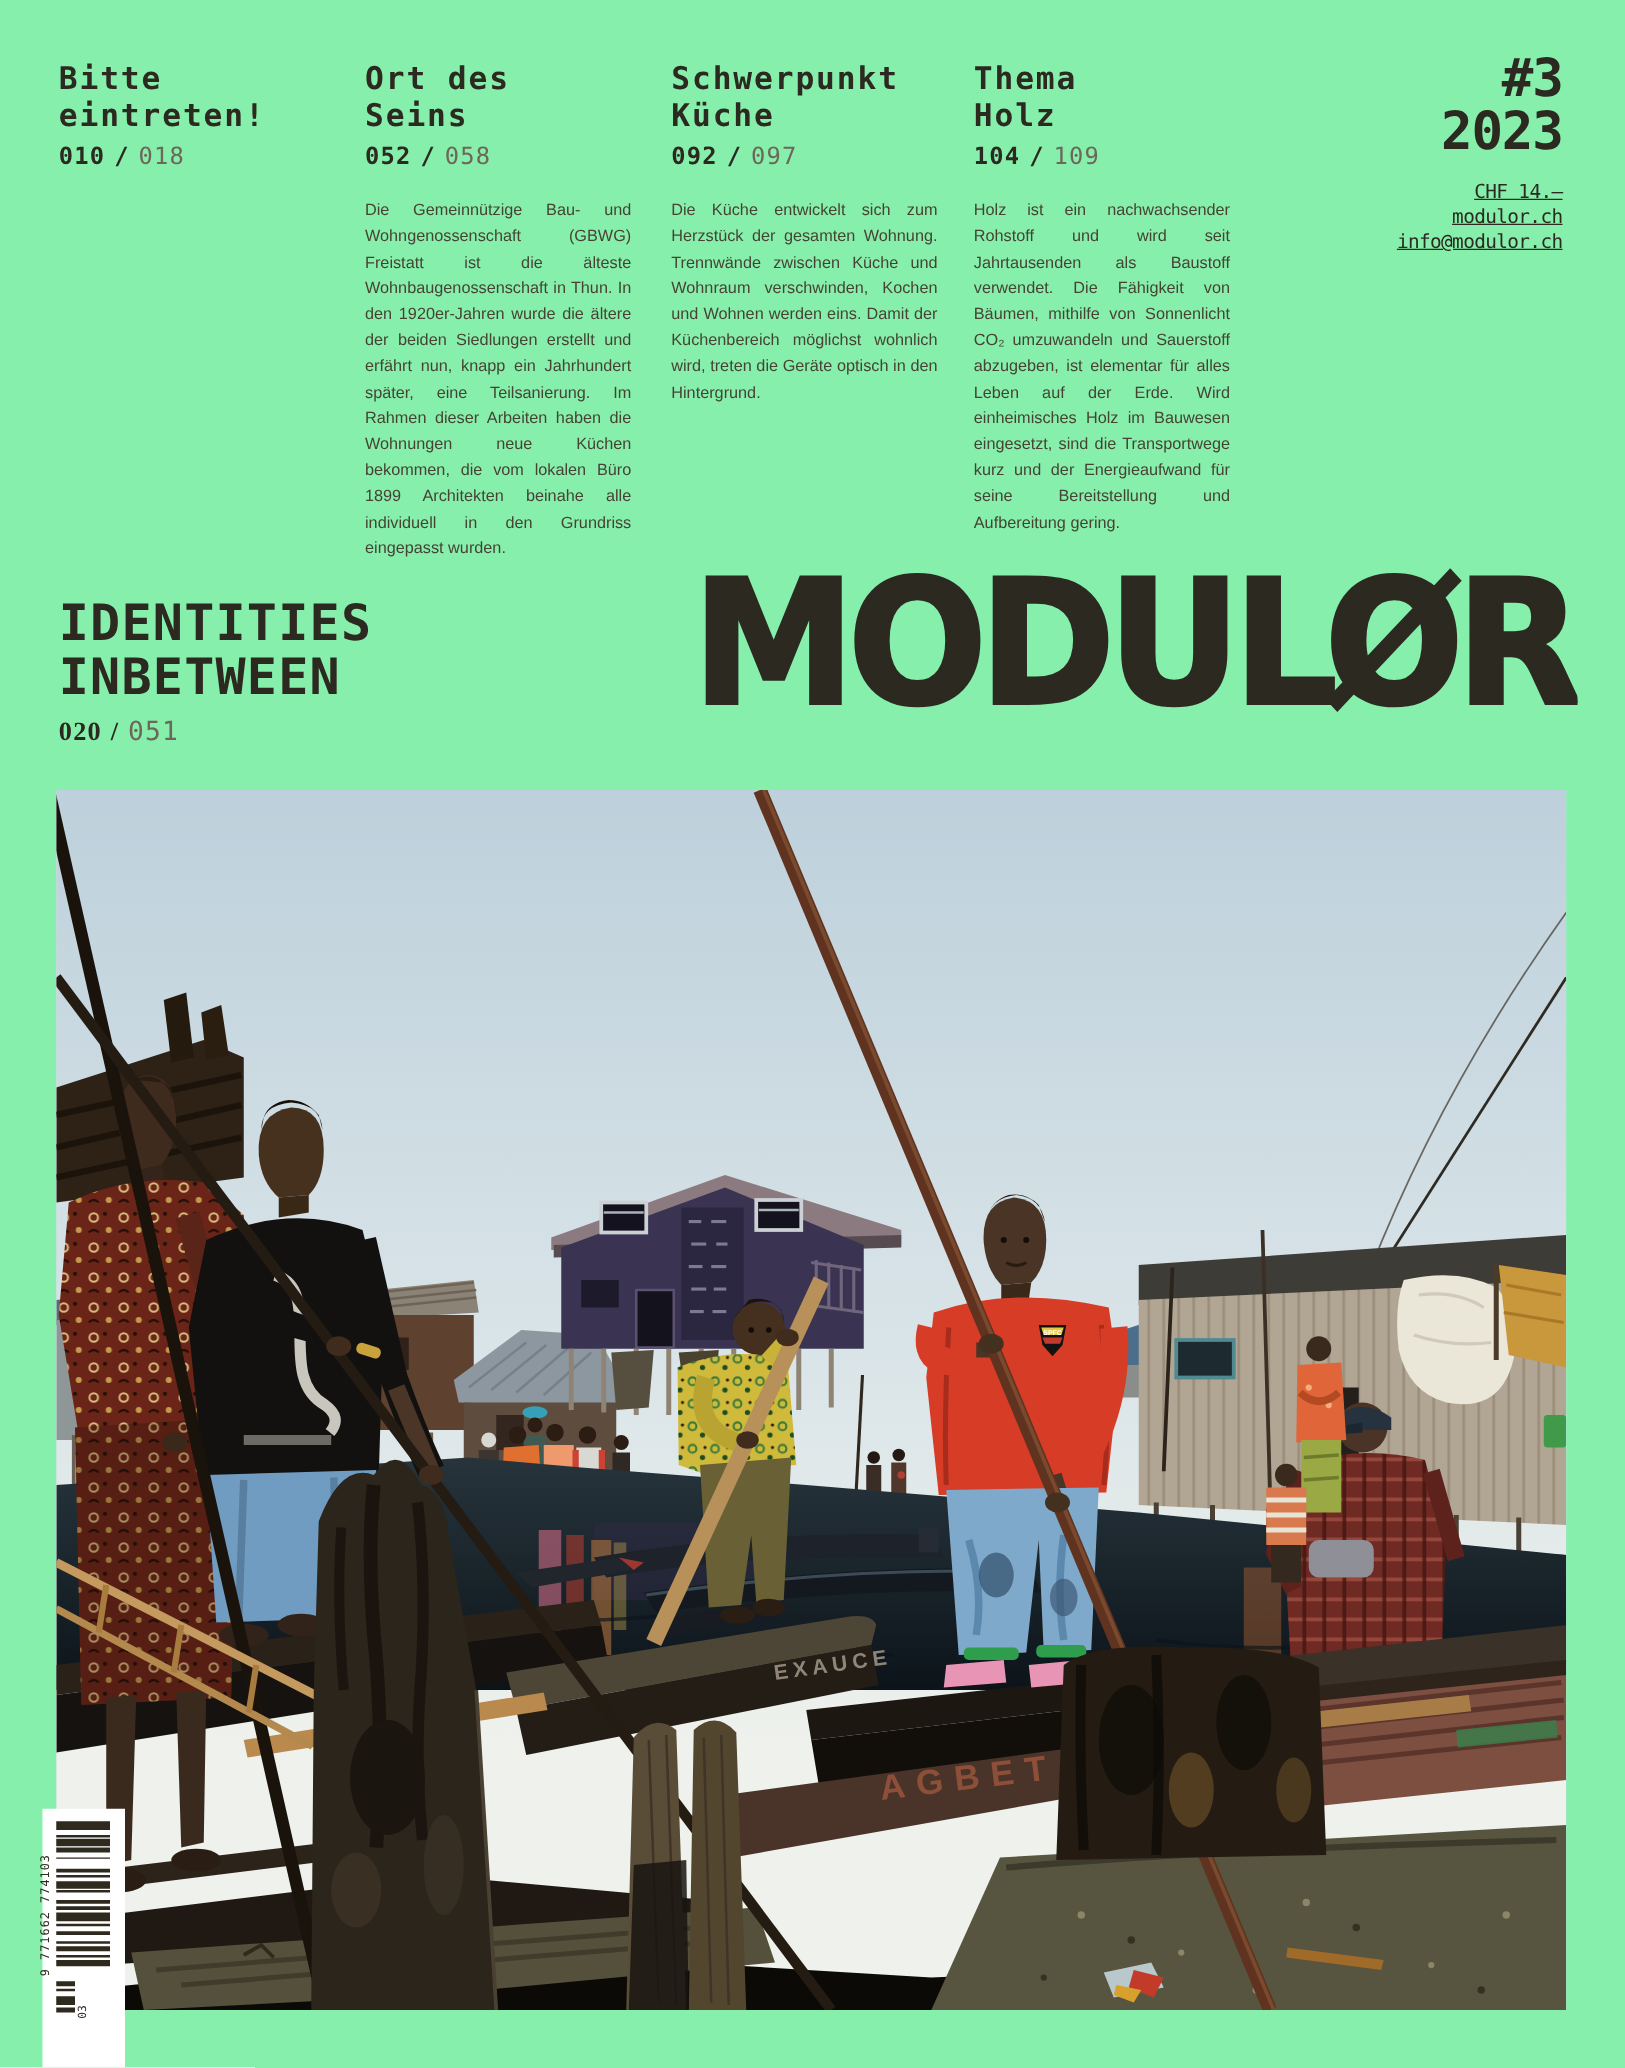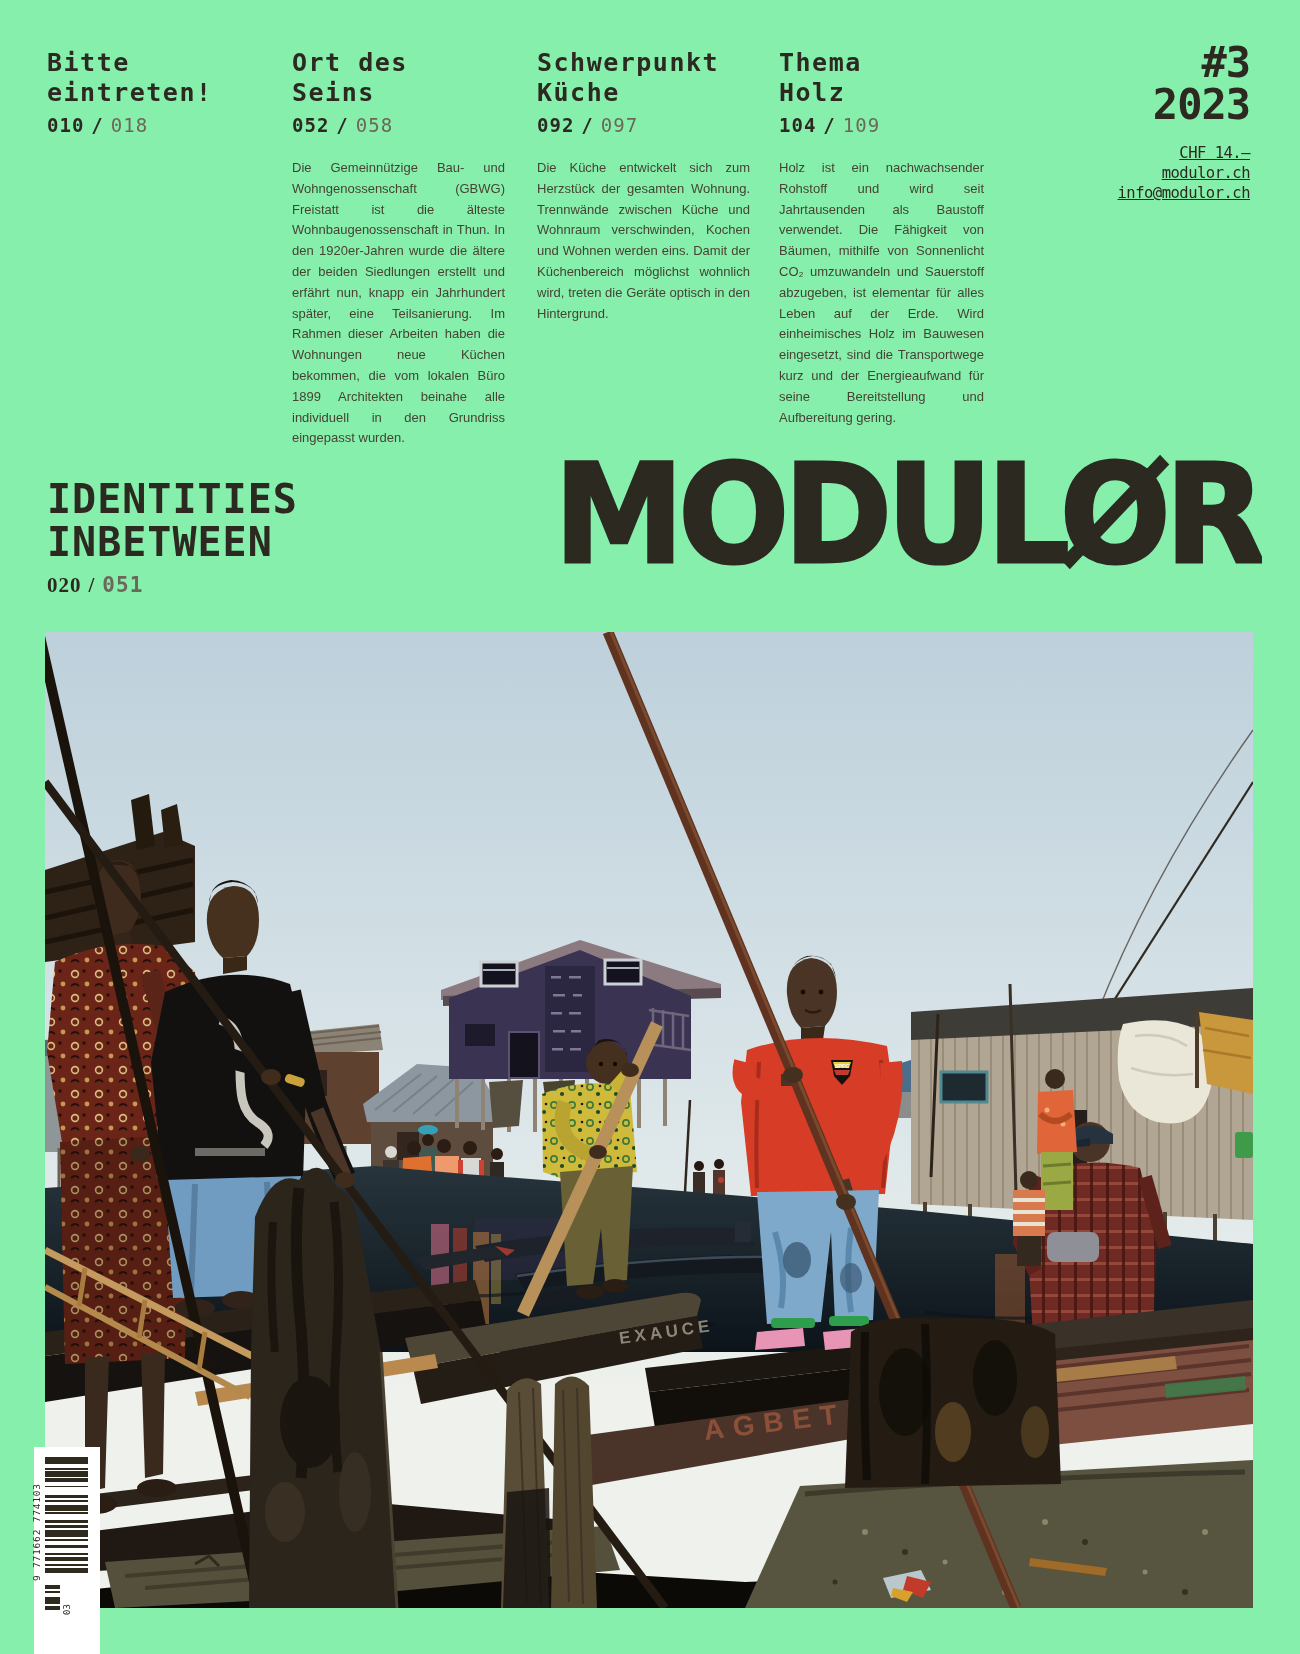--- a/index.html
+++ b/index.html
@@ -26,21 +26,21 @@
   .contact{margin-top:17px;font-family:"DejaVu Sans Mono",monospace;font-size:15.5px;
            line-height:20px;letter-spacing:-0.5px;color:#2c2920;text-decoration:underline;}
   
   .feature{position:absolute;left:47px;top:478px;}
   .f-line{font-family:"DejaVu Sans Mono",monospace;font-weight:bold;font-size:40px;
           line-height:43px;letter-spacing:1px;color:#2c2920;}
   .f-pages{margin-top:9px;font-family:"DejaVu Sans Mono",monospace;font-size:21px;
            color:#2c2920;letter-spacing:1px;}
   .f-pages .p1,.f-pages .sep{font-weight:bold;font-family:Liberation Serif, serif;}
   .f-pages .sep{margin:0 7px;}
-  .f-pages .p2{font-weight:bold;color:#6d675a;}
+  .f-pages .p2{font-weight:normal;color:#6d675a;}
   
   .logo{position:absolute;left:552px;top:450px;width:710px;height:128px;}
   
   .photo{position:absolute;left:45px;top:632px;width:1208px;height:976px;margin:0;
          overflow:hidden;background:#cfdce2;}
   
   .barcode{position:absolute;left:34px;top:1447px;width:66px;height:207px;background:#fff;z-index:5;}
   .bc-digits{position:absolute;left:-3px;top:6px;height:128px;
              writing-mode:vertical-rl;transform:rotate(180deg);
              font-family:"DejaVu Sans Mono",monospace;font-size:9.5px;letter-spacing:0.8px;

